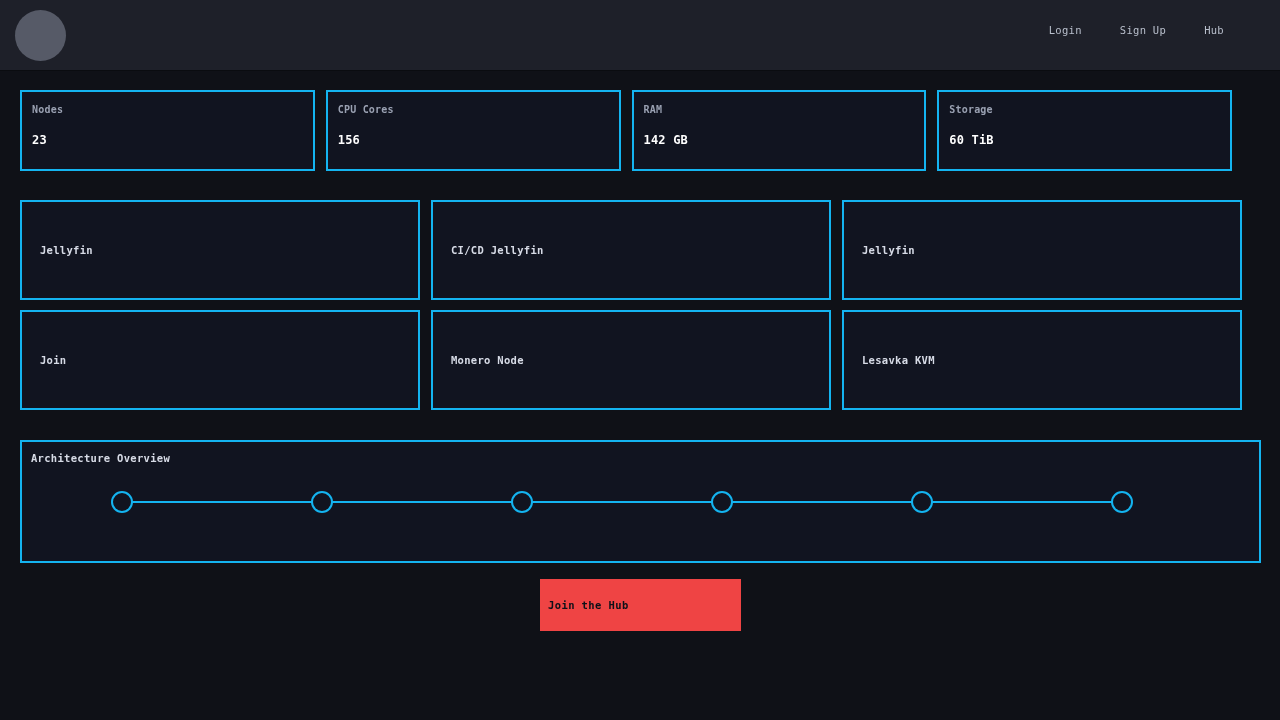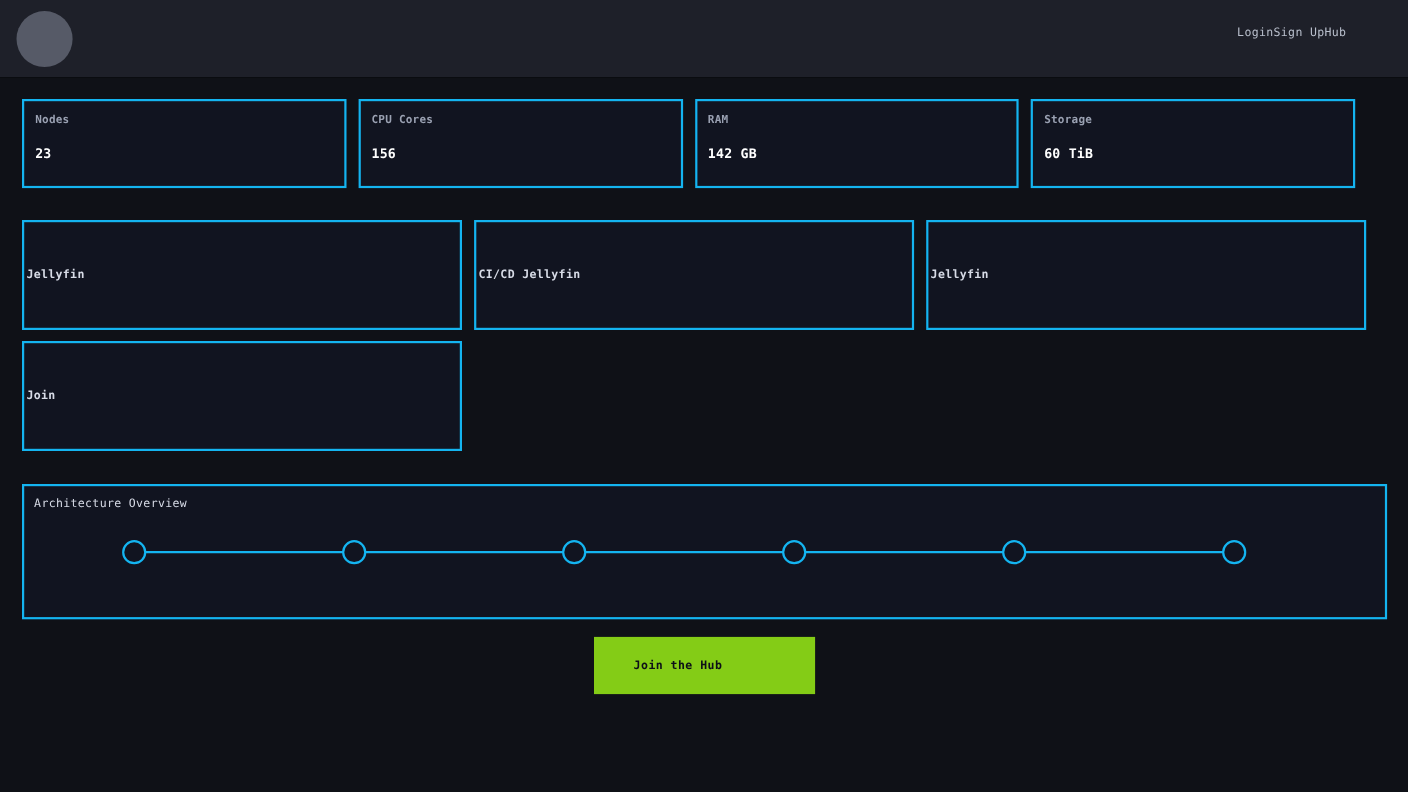--- a/index.html
+++ b/index.html
@@ -43,20 +43,21 @@
     display: flex;
     align-items: center;
     gap: 0px;
   }
 
   .nav-link {
     font-size: 10.5px;
     letter-spacing: 0.3px;
     color: #b9bfcc;
     padding: 0 0 0 0;
+    margin-left: 38px;
     text-decoration: none;
     white-space: nowrap;
     font-weight: normal;
   }
   .nav-link:first-child { margin-left: 0; }
 
   
   .stats-row {
     position: absolute;
     left: 20px;
@@ -100,21 +101,21 @@
     grid-template-columns: 400px 400px 400px;
     grid-auto-rows: 100px;
     gap: 10px 11px;
   }
 
   .service-card {
     border: 2px solid #14b4f0;
     background: #111420;
     display: flex;
     align-items: center;
-    padding-left: 2px;
+    padding-left: 18px;
   }
 
   .service-title {
     font-size: 10.5px;
     font-weight: bold;
     color: #d7dbe6;
     letter-spacing: 0.3px;
   }
 
   
@@ -126,49 +127,49 @@
     height: 123px;
     border: 2px solid #14b4f0;
     background: #111420;
   }
 
   .arch-title {
     position: absolute;
     left: 9px;
     top: 10px;
     font-size: 10.5px;
-    font-weight: normal;
+    font-weight: bold;
     color: #d7dbe6;
     letter-spacing: 0.3px;
   }
 
   .arch-diagram {
     position: absolute;
     left: 0;
     top: 0;
     width: 1237px;
     height: 119px;
   }
 
   
   .cta-button {
     position: absolute;
     left: 540px;
     top: 579px;
     width: 201px;
     height: 52px;
-    background: #84cc16;
+    background: #ef4444;
     border: none;
     color: #0d1018;
     font-family: "DejaVu Sans Mono", "Liberation Mono", monospace;
     font-size: 10.5px;
     font-weight: bold;
     letter-spacing: 0.4px;
     text-align: left;
-    padding-left: 36px;
+    padding-left: 8px;
     cursor: pointer;
     display: flex;
     align-items: center;
   }
 </style>
 </head>
 <body>
 
 <header class="site-header">
   <div class="avatar"></div>
@@ -203,20 +204,26 @@
     <span class="service-title">Jellyfin</span>
   </div>
   <div class="service-card">
     <span class="service-title">CI/CD Jellyfin</span>
   </div>
   <div class="service-card">
     <span class="service-title">Jellyfin</span>
   </div>
   <div class="service-card">
     <span class="service-title">Join</span>
+  </div>
+  <div class="service-card">
+    <span class="service-title">Monero Node</span>
+  </div>
+  <div class="service-card">
+    <span class="service-title">Lesavka KVM</span>
   </div>
 </section>
 
 <section class="arch-panel">
   <div class="arch-title">Architecture Overview</div>
   <svg class="arch-diagram" id="arch-svg" viewBox="0 0 1237 119">
       <line x1="100" y1="60" x2="1100" y2="60" stroke="#14b4f0" stroke-width="2"></line>
       <circle cx="100" cy="60" r="10" fill="#111420" stroke="#14b4f0" stroke-width="2"></circle>
       <circle cx="300" cy="60" r="10" fill="#111420" stroke="#14b4f0" stroke-width="2"></circle>
       <circle cx="500" cy="60" r="10" fill="#111420" stroke="#14b4f0" stroke-width="2"></circle>

